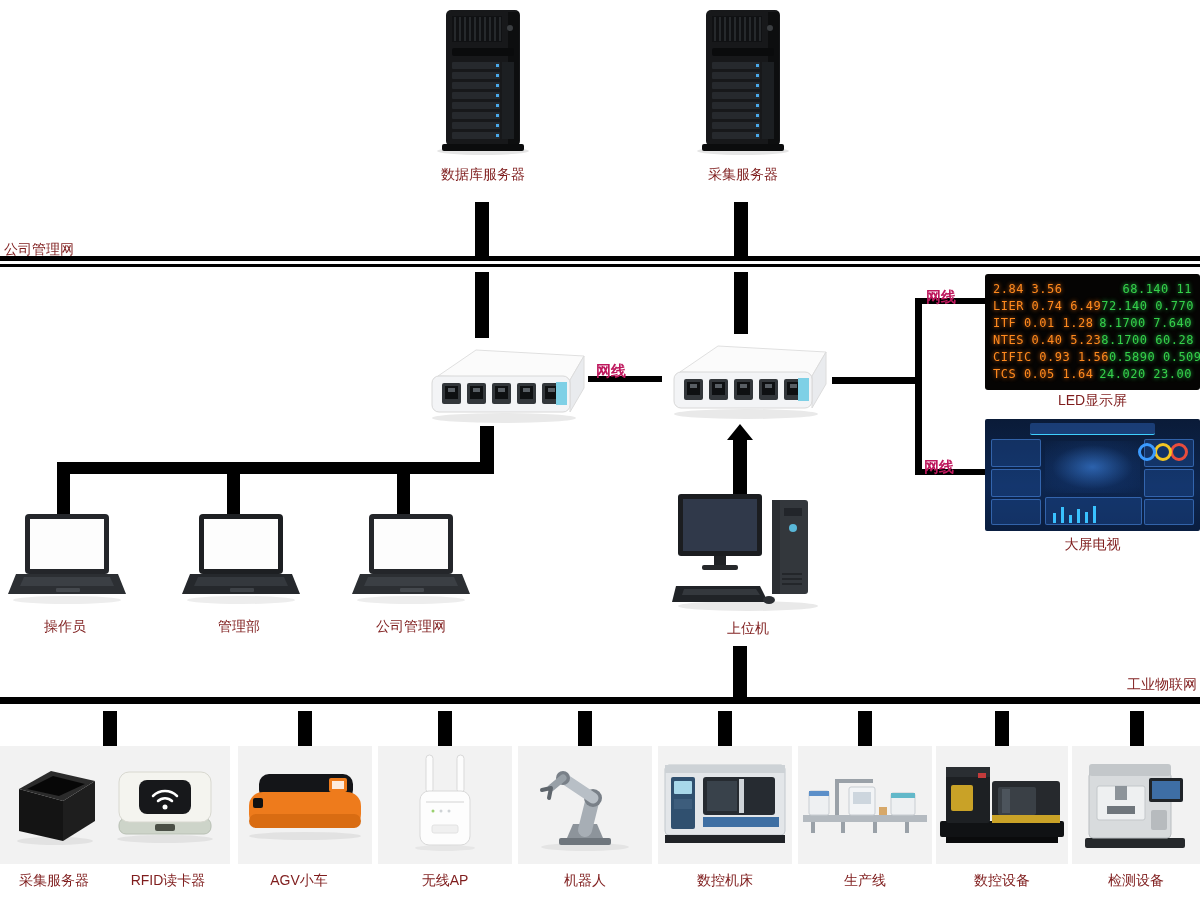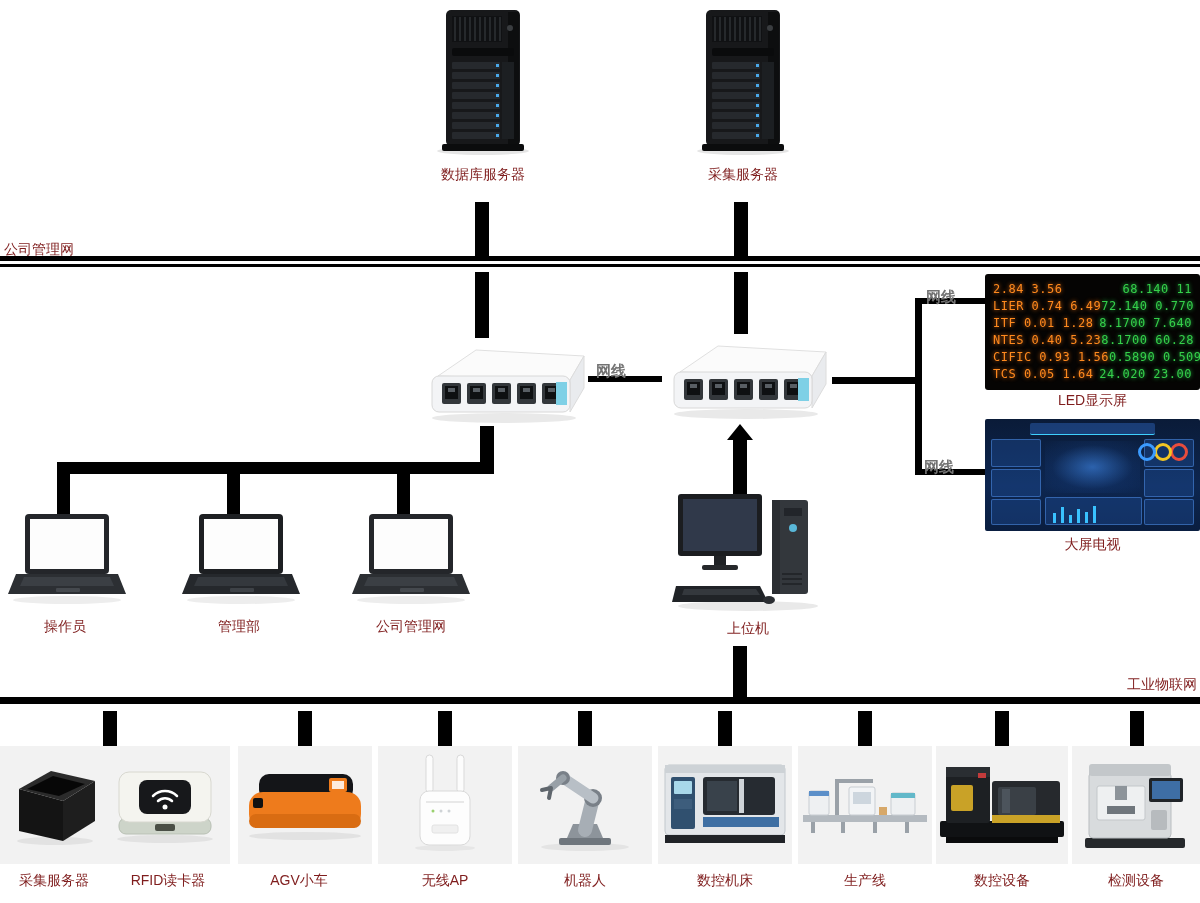--- a/index.html
+++ b/index.html
@@ -5,21 +5,21 @@
   html,body{margin:0;padding:0;background:#fff;}
   .stage{position:relative;width:1200px;height:903px;background:#ffffff;overflow:hidden;
          font-family:"Liberation Sans","DejaVu Sans",sans-serif;color:#000;}
   .abs{position:absolute;}
   .bar{position:absolute;background:#000;}
   .hline{position:absolute;background:#000;}
   .divider{position:absolute;left:0;width:1200px;background:#000;}
   .lbl{position:absolute;font-size:14px;color:#7f1d1d;text-align:center;white-space:nowrap;}
   .lbl-left{text-align:left;}
   .lbl-right{text-align:right;}
-  .cable{position:absolute;font-size:15px;font-weight:700;color:#737373;white-space:nowrap;}
+  .cable{position:absolute;font-size:15px;font-weight:700;color:#be185d;white-space:nowrap;}
   .arrow-up{position:absolute;width:0;height:0;border-left:13px solid transparent;
             border-right:13px solid transparent;border-bottom:16px solid #000;}
   .panel{position:absolute;top:746px;height:118px;background:#f2f2f2;
          display:flex;align-items:center;justify-content:center;gap:12px;}
   
   .led{position:absolute;left:985px;top:274px;width:215px;height:116px;background:#050403;
        border-radius:3px;box-sizing:border-box;padding:7px 8px;overflow:hidden;}
   .led-row{font-family:"DejaVu Sans Mono",monospace;font-size:12px;line-height:17px;
            letter-spacing:.5px;white-space:nowrap;display:flex;justify-content:space-between;}
   .led-l{color:#ff8a1e;text-shadow:0 0 4px rgba(255,120,20,.9);}

